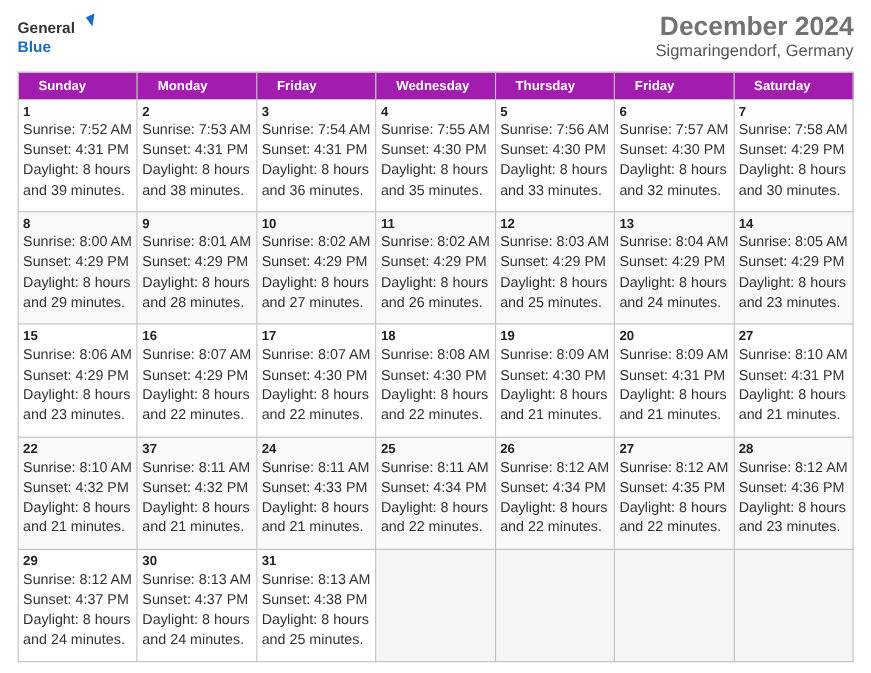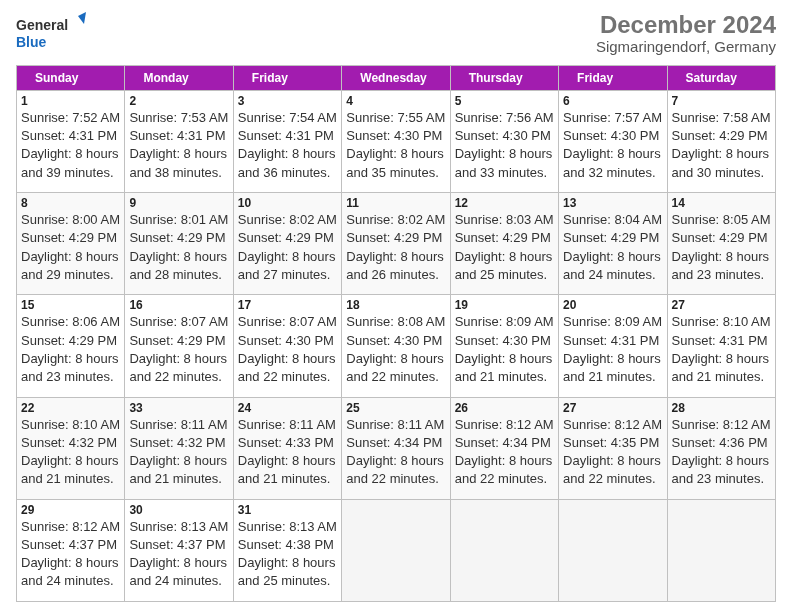--- a/index.html
+++ b/index.html
@@ -313,21 +313,21 @@
           <td>
         <span class="day-num">22</span>
         <div class="day-info">
           Sunrise: 8:10 AM<br>
           Sunset: 4:32 PM<br>
           Daylight: 8 hours<br>
           and 21 minutes.
         </div>
           </td>
           <td>
-        <span class="day-num">33</span>
+        <span class="day-num">37</span>
         <div class="day-info">
           Sunrise: 8:11 AM<br>
           Sunset: 4:32 PM<br>
           Daylight: 8 hours<br>
           and 21 minutes.
         </div>
           </td>
           <td>
         <span class="day-num">24</span>
         <div class="day-info">

